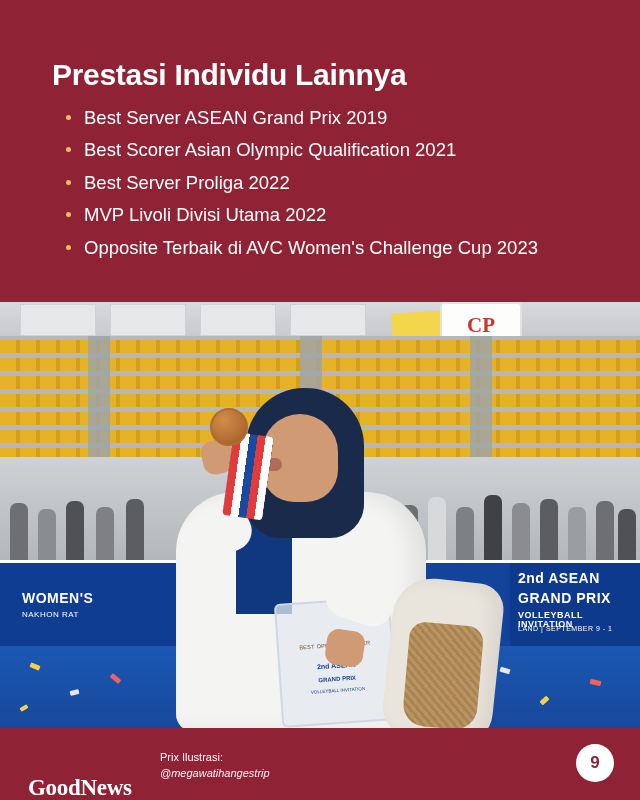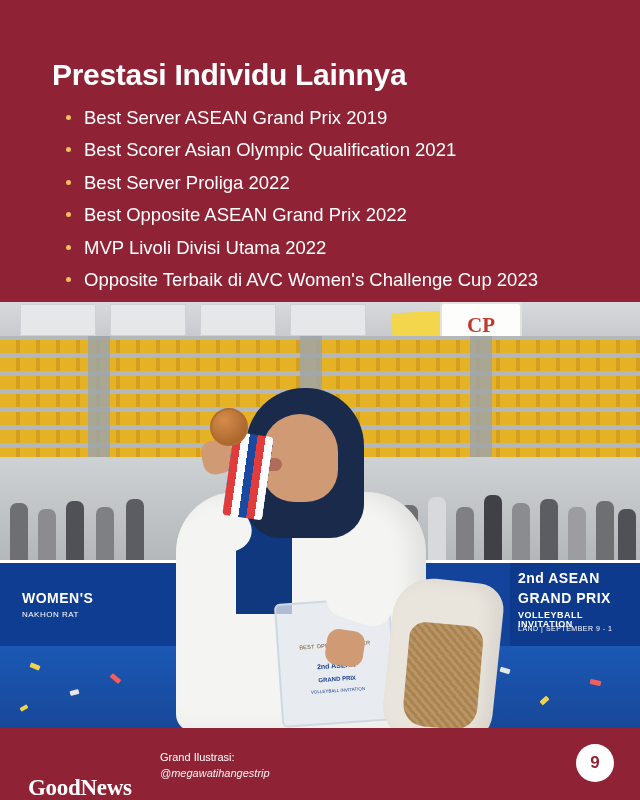--- a/index.html
+++ b/index.html
@@ -366,24 +366,20 @@
       <li class="ach-item">
         <span class="dot"></span>
         <span>Best Scorer Asian Olympic Qualification 2021</span>
       </li>
       <li class="ach-item">
         <span class="dot"></span>
         <span>Best Server Proliga 2022</span>
       </li>
       <li class="ach-item">
         <span class="dot"></span>
-        <span>Best Opposite ASEAN Grand Prix 2022</span>
-      </li>
-      <li class="ach-item">
-        <span class="dot"></span>
         <span>MVP Livoli Divisi Utama 2022</span>
       </li>
       <li class="ach-item">
         <span class="dot"></span>
         <span>Opposite Terbaik di AVC Women's Challenge Cup 2023</span>
       </li>
     </ul>
   </div>
 
   <div class="photo">
@@ -484,19 +480,19 @@
       <div class="hand" style="left:176px; top:268px; width:38px; height:36px; transform:rotate(8deg);"></div>
     </div>
   </div>
 
   <div class="footer">
     <div class="brand">
       <div class="brand-main">GoodNews</div>
       <div class="brand-sub">FROM INDONESIA</div>
     </div>
     <div class="credit">
-      <div>Grand Ilustrasi:</div>
+      <div>Prix Ilustrasi:</div>
       <div class="handle">@megawatihangestrip</div>
     </div>
     <div class="page-badge">9</div>
   </div>
 
 </div>
 
 </body></html>

